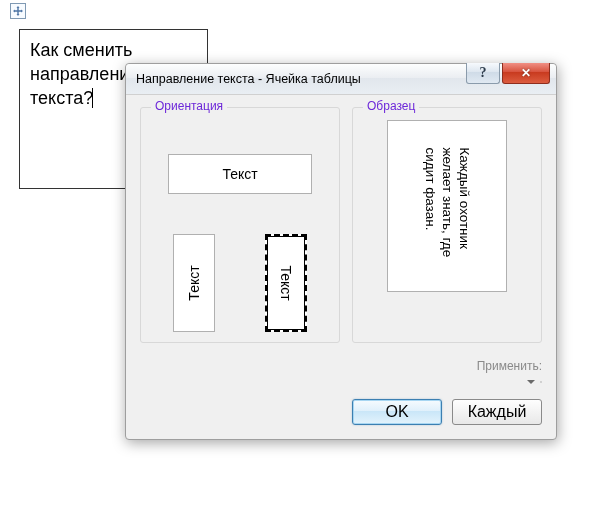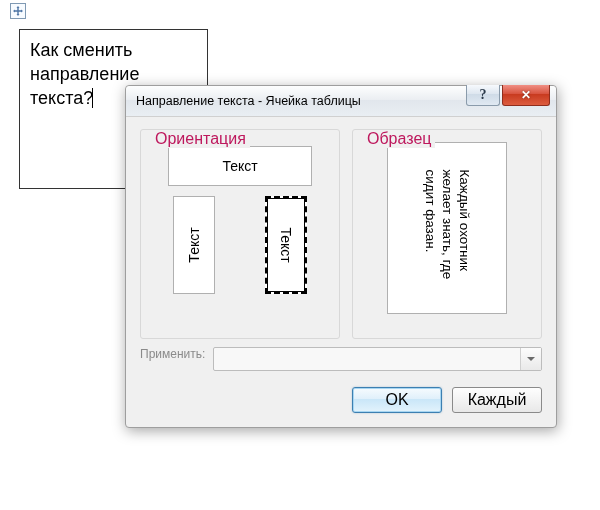--- a/index.html
+++ b/index.html
@@ -52,21 +52,21 @@
     width: 0;
     height: 20px;
     vertical-align: text-bottom;
     margin-left: -1px;
   }
 
   
   .dialog {
     position: absolute;
     left: 125px;
-    top: 85px;
+    top: 63px;
     width: 430px;
     background: #f0f0f0;
     border: 1px solid #9e9e9e;
     border-radius: 4px;
     box-shadow: 1px 3px 14px rgba(0,0,0,0.35);
     font-size: 12px;
     color: #000;
   }
 
   .titlebar {
@@ -140,43 +140,43 @@
     flex: 1;
     min-height: 210px;
     box-sizing: border-box;
   }
   .groupbox .legend {
     position: absolute;
     top: -9px;
     left: 10px;
     background: #f0f0f0;
     padding: 0 4px;
-    color: #be185d;
-    font-size: 16px;
-    margin-top: 9px;
+    color: #6d28d9;
+    font-size: 12px;
   }
 
   .gb-orient { flex: 0 0 200px; }
   .gb-sample { flex: 1; display: flex; justify-content: center; }
 
   .orient-top {
     display: flex;
     justify-content: center;
     margin-top: 4px;
   }
   .orient-btn {
     border: 1px solid #b0b0b0;
     background: #fff;
     display: flex;
     align-items: center;
     justify-content: center;
     font-size: 14px;
     color: #000;
     cursor: pointer;
     box-sizing: border-box;
+    margin-top: 30px;
   }
   .orient-btn.h {
     width: 144px;
     height: 40px;
   }
   .orient-row {
     display: flex;
     justify-content: center;
     gap: 50px;
     margin-top: 10px;
@@ -211,24 +211,25 @@
     transform: rotate(90deg);
     width: 160px;
     font-size: 13.5px;
     line-height: 17px;
     color: #000;
     text-align: left;
     font-family: Tahoma, Arial, sans-serif;
   }
 
   .apply-row {
-    margin-top: 8px;
-    display: flex;
-    align-items: flex-start;
+    margin-top: 16px;
+    display: flex;
+    align-items: flex-end;
     gap: 8px;
+    flex-direction: column;
   }
   .apply-label {
     color: #8a8a8a;
     font-size: 12px;
   }
   .apply-select {
     flex: 1;
     height: 22px;
     border: 1px solid #bcbcbc;
     background: #f8f8f8;

